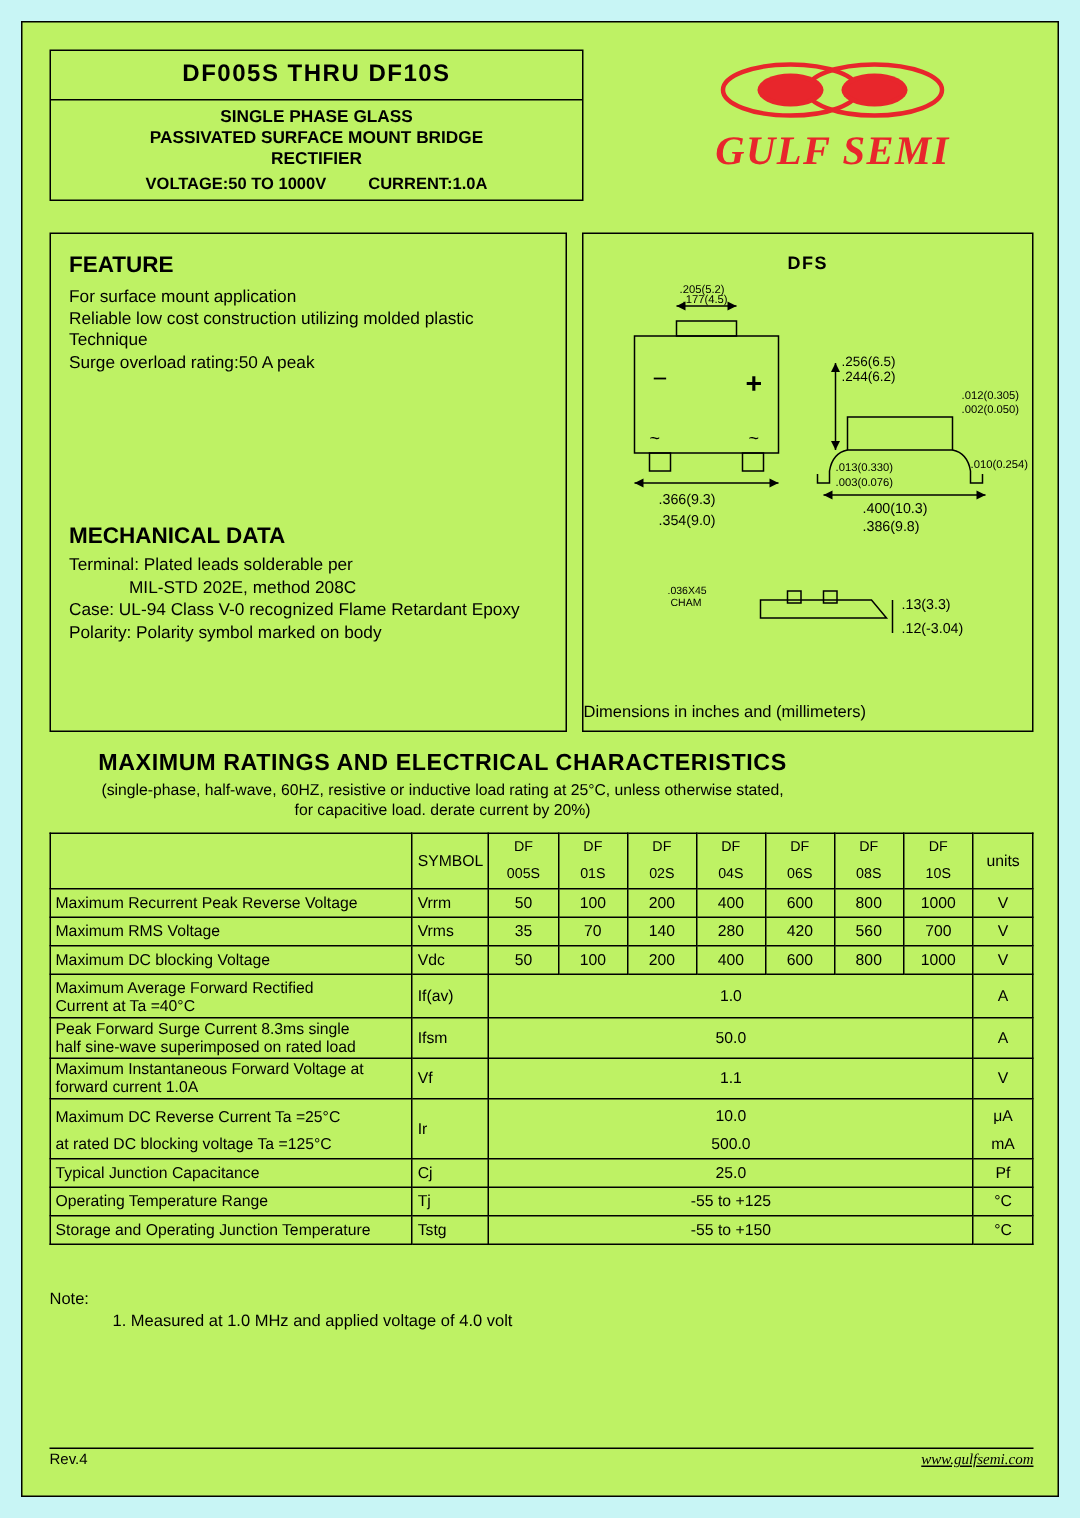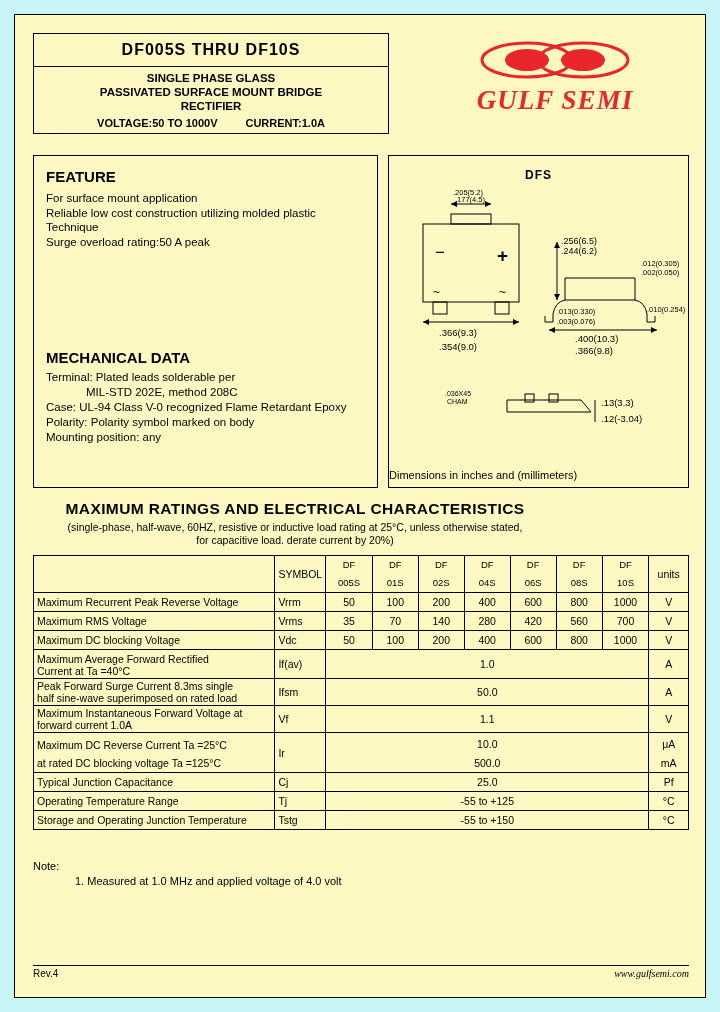--- a/index.html
+++ b/index.html
@@ -7,21 +7,21 @@
     width:720px;height:1012px;
     background:#c8f5f5;
     font-family:"Liberation Sans", sans-serif;
     color:#000;
     overflow:hidden;
   }
   .page{
     position:absolute;
     left:14px;top:14px;
     width:692px;height:984px;
-    background:#fef9c3;
+    background:#bef264;
     border:1px solid #000;
     box-sizing:border-box;
   }
   
   .header{
     position:relative;
     height:118px;
   }
   .titlebox{
     position:absolute;left:18px;top:18px;width:356px;
@@ -126,20 +126,21 @@
   }
   .footer{
     position:absolute;left:18px;top:953px;width:656px;
     font-size:10px;
   }
   .footer .rev{float:left;}
   .footer .url{
     float:right;
     font-family:"Liberation Serif", serif;
     font-style:italic;
+    text-decoration:underline;
   }
 </style>
 </head>
 <body>
 
 <div class="page">
 
   <div class="header">
     <div class="titlebox">
       <div class="t1">DF005S  THRU  DF10S</div>
@@ -178,21 +179,20 @@
       <p>Reliable low cost construction utilizing molded plastic</p>
       <p>Technique</p>
       <p>Surge overload rating:50 A peak</p>
 
       <div class="mech">
         <h2>MECHANICAL DATA</h2>
         <p>Terminal: Plated leads solderable per</p>
         <p class="indent">MIL-STD 202E, method 208C</p>
         <p>Case: UL-94 Class V-0 recognized Flame Retardant Epoxy</p>
         <p>Polarity: Polarity symbol marked on body</p>
-        <p>Mounting position: any</p>
       </div>
     </div>
 
     <div class="draw-box">
       <div class="draw-title">DFS</div>
 
       <svg width="299" height="280" viewBox="0 0 299 280" style="display:block">
         <g stroke="#000" fill="none" stroke-width="1">
 
           <rect x="34" y="42" width="96" height="78"></rect>

